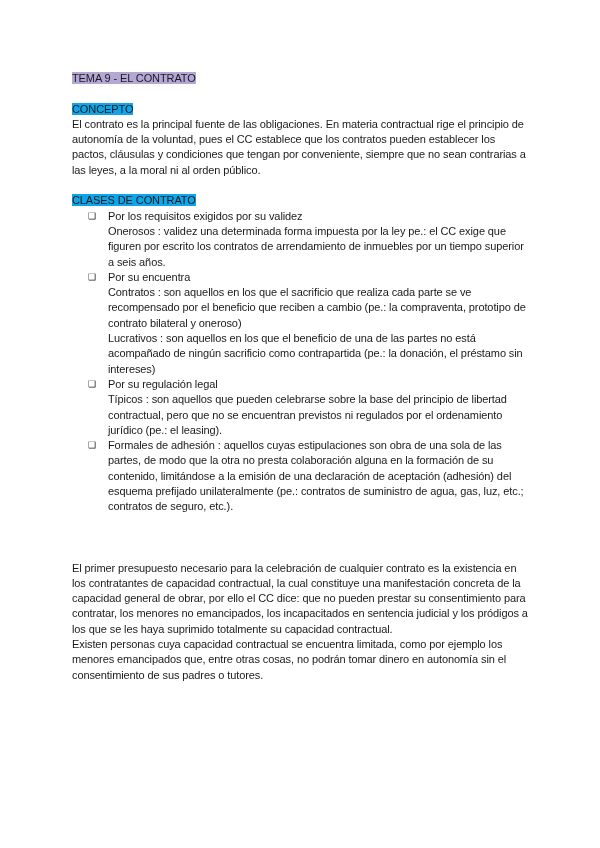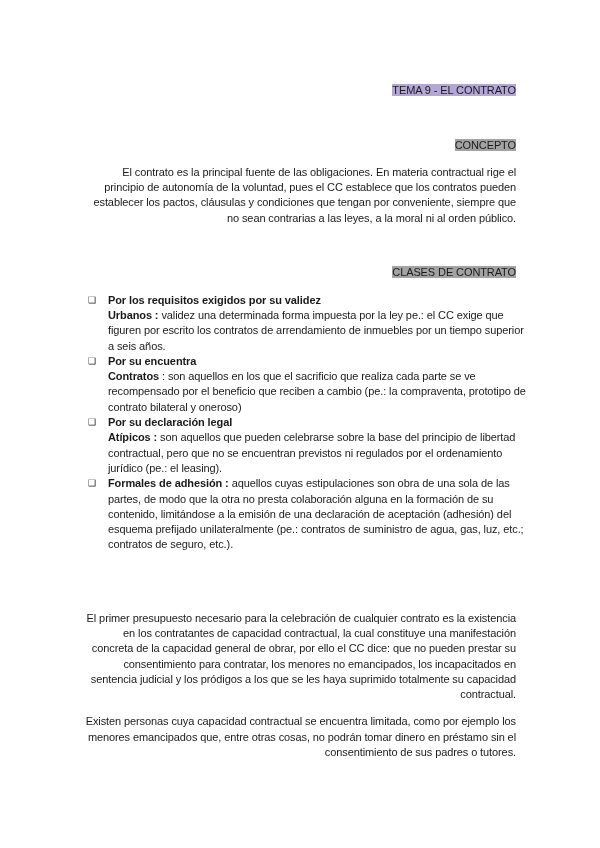--- a/index.html
+++ b/index.html
@@ -4,62 +4,63 @@
 <style>
   html, body { margin: 0; padding: 0; background: #ffffff; }
   body { width: 600px; height: 848px; overflow: hidden; position: relative; }
   .page {
     position: absolute; left: 72px; top: 71px; width: 456px;
     font-family: "Liberation Sans", sans-serif;
     font-size: 11px; line-height: 15.3px; color: #1a1a1a;
     letter-spacing: -0.1px;
   }
   .hl-purple { background: #b4a7d6; }
-  .hl-pink { background: #a3a3a3; }
+  .hl-pink { background: #0ea5e9; }
   .heading { display: inline; }
-  p { margin: 12px; text-align: right; }
+  p { margin: 0; }
   .blank { height: 15.3px; }
   .list { margin: 0; padding: 0; list-style: none; }
   .list li { position: relative; padding-left: 36px; }
   .bullet { position: absolute; left: 16px; top: 0; font-size: 9px; }
   .sub { display: block; }
-  b { font-weight: bold; }
+  b { font-weight: normal; }
 </style>
 </head>
 <body>
 
 <div class="page">
   <p><span class="hl-purple heading">TEMA 9 - EL CONTRATO</span></p>
   <div class="blank"></div>
 
   <p><span class="hl-pink heading">CONCEPTO</span></p>
   <p>El contrato es la principal fuente de las obligaciones. En materia contractual rige el principio de autonomía de la voluntad, pues el CC establece que los contratos pueden establecer los pactos, cláusulas y condiciones que tengan por conveniente, siempre que no sean contrarias a las leyes, a la moral ni al orden público.</p>
   <div class="blank"></div>
 
   <p><span class="hl-pink heading">CLASES DE CONTRATO</span></p>
   <ul class="list">
     <li>
       <span class="bullet">❑</span>
       <b>Por los requisitos exigidos por su validez</b>
-      <span class="sub"><b>Urbanos :</b><span>  validez una determinada forma impuesta por la ley pe.: el CC exige que figuren por escrito los contratos de arrendamiento de inmuebles por un tiempo superior a seis años.</span></span>
+      <span class="sub"><b>Onerosos :</b><span>  validez una determinada forma impuesta por la ley pe.: el CC exige que figuren por escrito los contratos de arrendamiento de inmuebles por un tiempo superior a seis años.</span></span>
     </li>
     <li>
       <span class="bullet">❑</span>
       <b>Por su encuentra</b>
       <span class="sub"><b>Contratos</b><span> : son aquellos en los que el sacrificio que realiza cada parte se ve recompensado por el beneficio que reciben a cambio (pe.: la compraventa, prototipo de contrato bilateral y oneroso)</span></span>
+      <span class="sub"><b>Lucrativos</b><span> : son aquellos en los que el beneficio de una de las partes no está acompañado de ningún sacrificio como contrapartida (pe.: la donación, el préstamo sin intereses)</span></span>
     </li>
     <li>
       <span class="bullet">❑</span>
-      <b>Por su declaración legal</b>
-      <span class="sub"><b>Atípicos :</b><span>  son aquellos que pueden celebrarse sobre la base del principio de libertad contractual, pero que no se encuentran previstos ni regulados por el ordenamiento jurídico (pe.: el leasing).</span></span>
+      <b>Por su regulación legal</b>
+      <span class="sub"><b>Típicos :</b><span>  son aquellos que pueden celebrarse sobre la base del principio de libertad contractual, pero que no se encuentran previstos ni regulados por el ordenamiento jurídico (pe.: el leasing).</span></span>
     </li>
     <li>
       <span class="bullet">❑</span>
       <b>Formales de adhesión :</b><span> aquellos cuyas estipulaciones son obra de una sola de las partes, de modo que la otra no presta colaboración alguna en la formación de su contenido, limitándose a la emisión de una declaración de aceptación (adhesión) del esquema prefijado unilateralmente (pe.: contratos de suministro de agua, gas, luz, etc.; contratos de seguro, etc.).</span>
     </li>
   </ul>
   <div class="blank"></div>
   <div class="blank"></div>
   <div class="blank"></div>
 
   <p>El primer presupuesto necesario para la celebración de cualquier contrato es la existencia en los contratantes de capacidad contractual, la cual constituye una manifestación concreta de la capacidad general de obrar, por ello el CC dice: que no pueden prestar su consentimiento para contratar, los menores no emancipados, los incapacitados en sentencia judicial y los pródigos a los que se les haya suprimido totalmente su capacidad contractual.</p>
-  <p>Existen personas cuya capacidad contractual se encuentra limitada, como por ejemplo los menores emancipados que, entre otras cosas, no podrán tomar dinero en préstamo sin el consentimiento de sus padres o tutores.</p>
+  <p>Existen personas cuya capacidad contractual se encuentra limitada, como por ejemplo los menores emancipados que, entre otras cosas, no podrán tomar dinero en autonomía sin el consentimiento de sus padres o tutores.</p>
 </div>
 
 </body></html>

